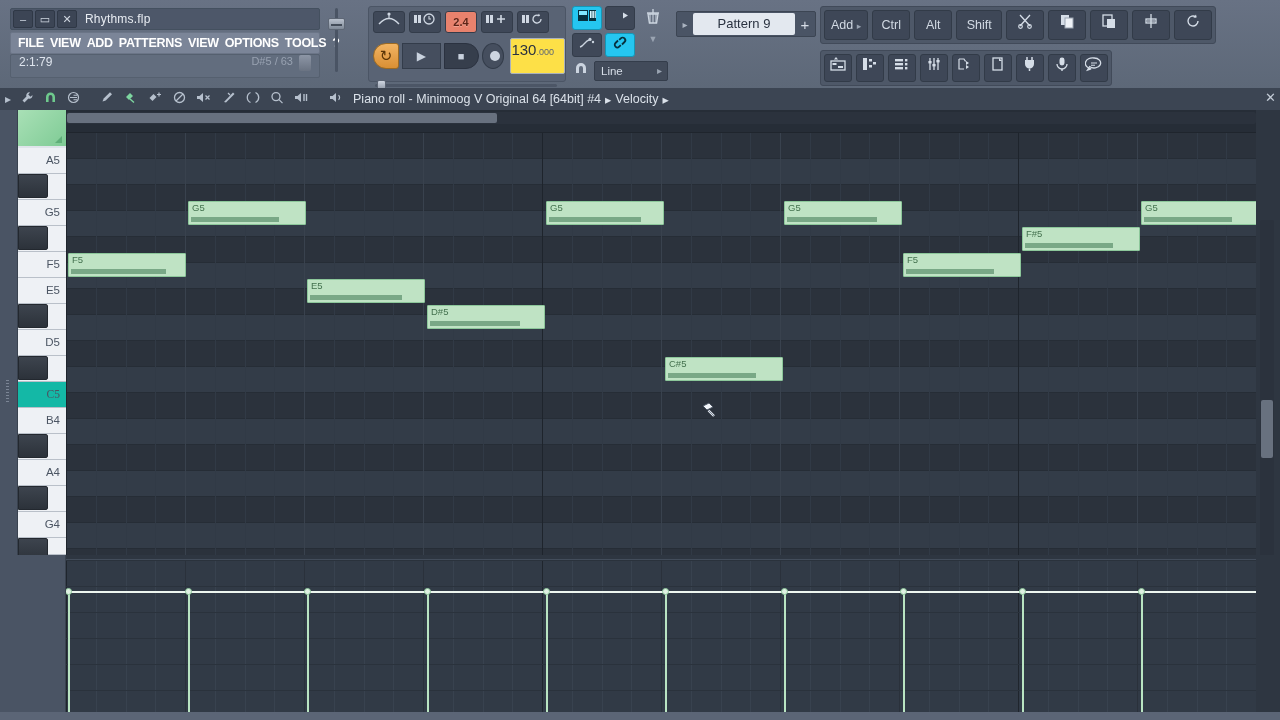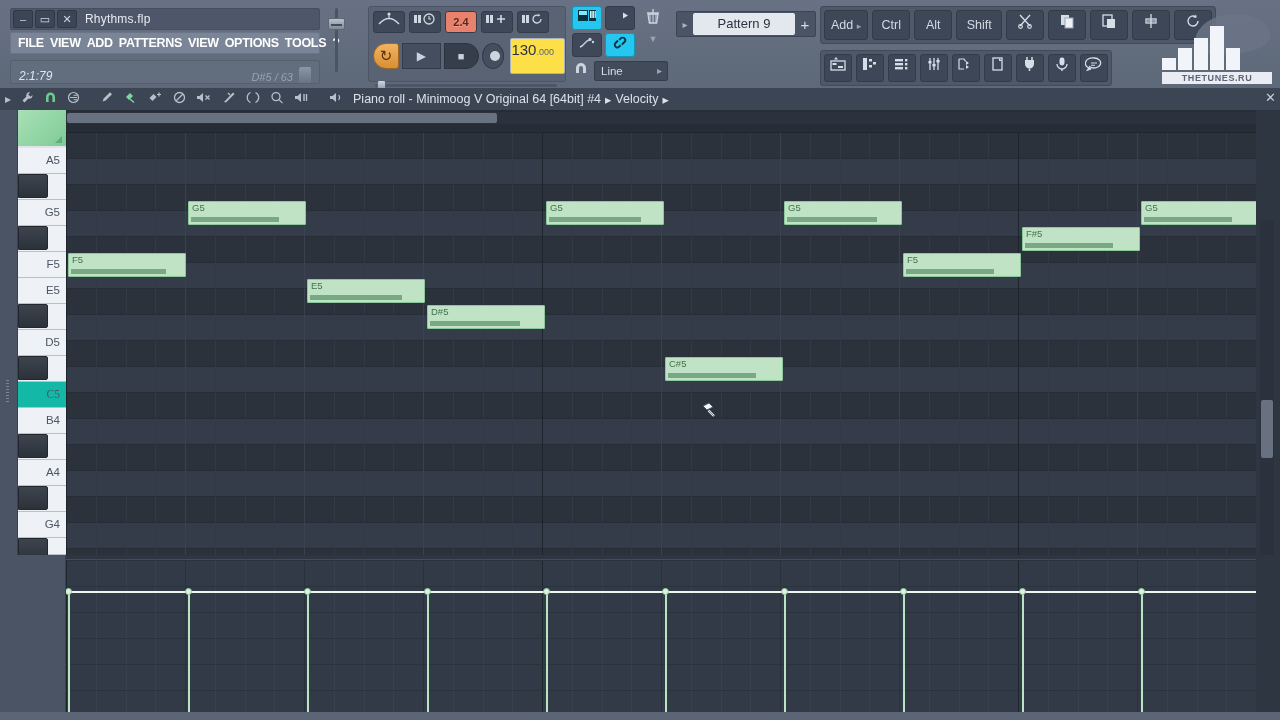--- a/index.html
+++ b/index.html
@@ -22,23 +22,23 @@
   .wbtn { width:20px; height:18px; margin-left:2px; background:#3c4555;
           border:1px solid #2f3846; border-radius:2px; color:#cfd6e0;
           font-size:11px; line-height:16px; text-align:center; }
   .wtitle { flex:1; margin-left:8px; color:#e8ecf2; font-size:12px;
             letter-spacing:.2px; }
   .menurow { display:flex; align-items:center; height:22px; margin-top:2px;
              background:#7b8598; border:1px solid #6b7587; border-radius:2px;
              padding:0 4px; }
   .menurow span { color:#ffffff; font-size:12.5px; font-weight:bold;
                   padding:0 3px; letter-spacing:-.3px; }
-  .timerow { display:flex; align-items:flex-end; height:24px; margin-top:6px;
+  .timerow { display:flex; align-items:flex-start; height:24px; margin-top:0;
              background:#626d7e; border:1px solid #55606f; border-radius:2px;
-             padding:0 8px;font-style:italic; }
+             padding:0 8px; }
   .timerow .tpos { color:#dfe5ee; font-size:12px; }
   .timerow .thint { margin-left:auto; color:#98a2b1; font-size:11px; }
   .timerow .tknob { width:12px; height:16px; margin-left:6px;
                     background:linear-gradient(#8d96a6,#6a7382); border-radius:2px; }
 
   
   .fader { position:absolute; left:325px; top:6px; width:22px; height:68px; }
   .fader .track { position:absolute; left:10px; top:2px; width:3px; height:64px;
                   background:#4a5464; border-radius:2px; }
   .fader .cap { position:absolute; left:3px; top:12px; width:17px; height:12px;
@@ -487,31 +487,20 @@
           </svg>
       </div>
       <div class="tlbtn">
         <svg width="18" height="16" viewBox="0 0 18 16">
             <path d="M9 2a6.5 5 0 1 1-4.4 8.6L2.5 14l3.6-1.2A6.5 5 0 0 1 9 2z" fill="none" stroke="#d5dde7" stroke-width="1.3"></path>
             <path d="M6 7h6M6 9.2h4" stroke="#d5dde7" stroke-width="1.1"></path>
           </svg>
       </div>
     </div>
 
-    <div class="logo">
-      <div class="logobird"></div>
-      <div class="bars">
-        <i style="height:12px"></i>
-          <i style="height:22px"></i>
-          <i style="height:32px"></i>
-          <i style="height:44px"></i>
-          <i style="height:22px"></i>
-      </div>
-      <div class="logotext">THETUNES.RU</div>
-    </div>
   </div>
 
   <div class="prhead">
     <span class="pi">▸</span>
     <span class="pi">
       <svg width="13" height="13" viewBox="0 0 13 13">
           <path d="M9 1.5a3 3 0 0 0-3.6 4L1.5 9.4l2 2 3.9-3.9A3 3 0 0 0 11.4 4L9.6 5.8 7.2 3.4z" fill="#b6c0cd"></path>
         </svg>
     </span>
     <span class="pi grn">

